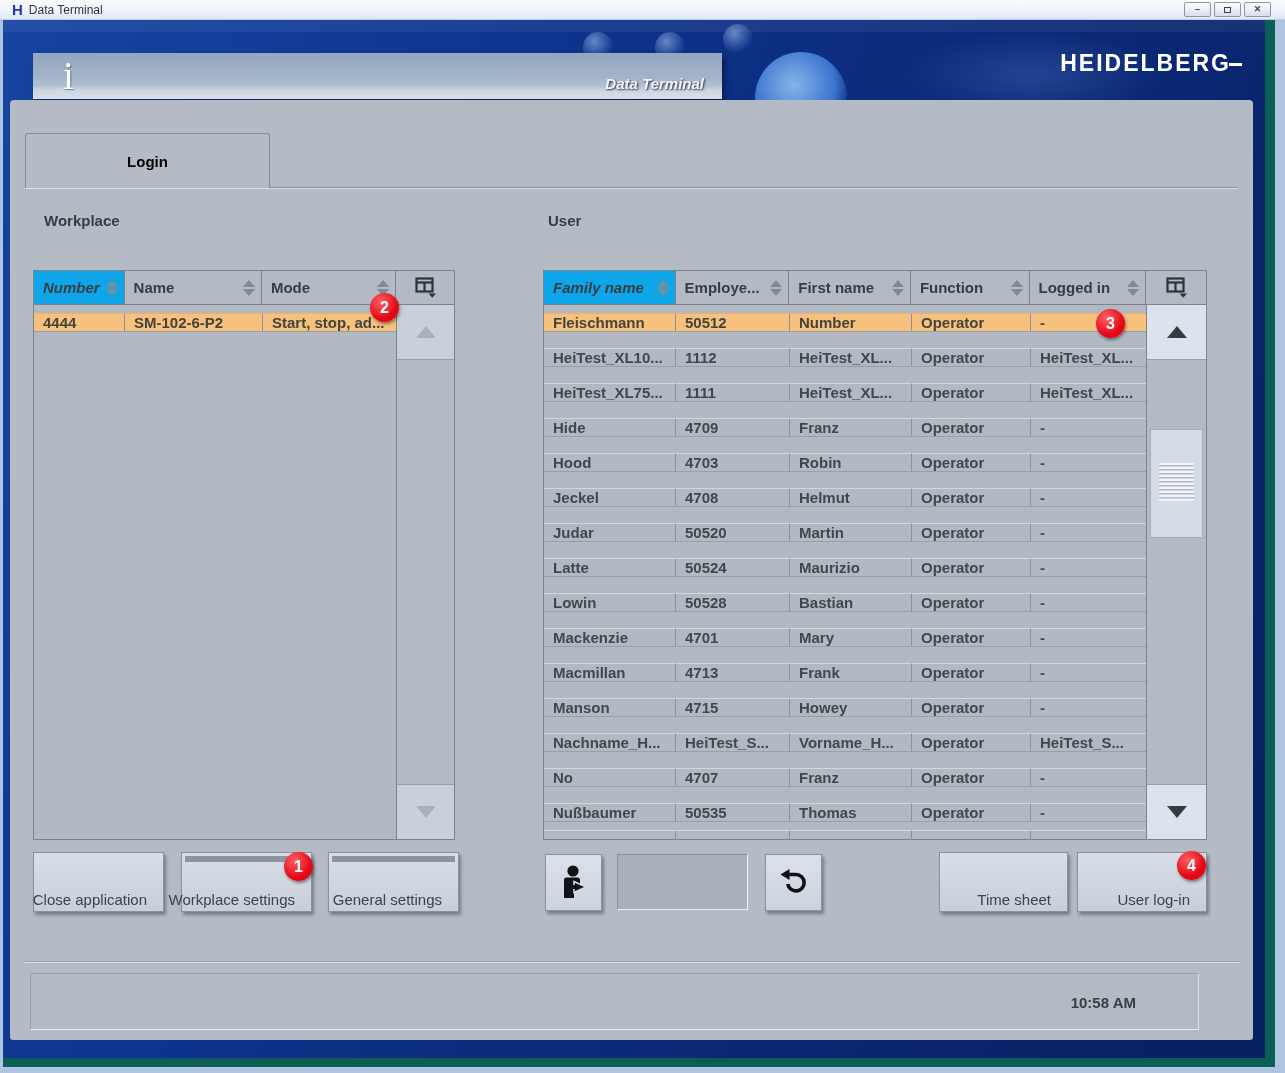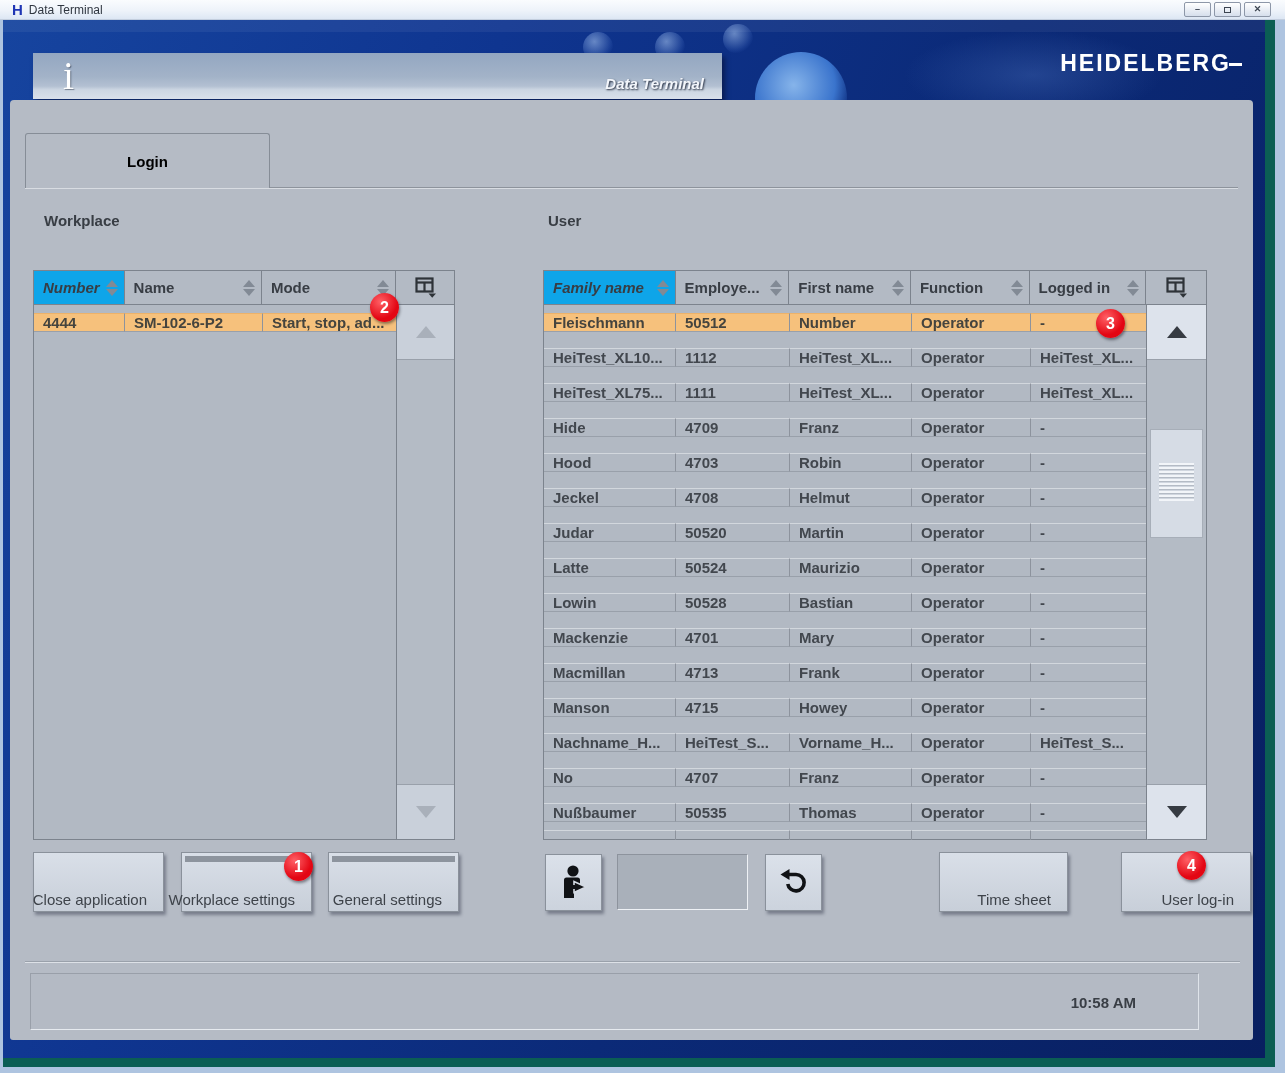--- a/index.html
+++ b/index.html
@@ -127,21 +127,21 @@
     background:linear-gradient(180deg,#d9dfe8,#c8cfd9); border:1px solid #8a919b;
     box-shadow:2px 3px 3px rgba(30,35,55,.4); display:flex; align-items:flex-end;
     justify-content:flex-end; padding:3px 16px; font-size:15px; color:#3e434a;
     white-space:nowrap; }
   .pushbtn.striped::before { content:""; position:absolute; top:3px; left:3px; right:3px;
     height:6px; background:#8d949e; }
   .b-close  { left:23px;  width:131px; }
   .b-wset   { left:171px; width:131px; }
   .b-gset   { left:318px; width:131px; }
   .b-time   { left:929px; width:129px; }
-  .b-ulogin { left:1067px; width:130px;margin-left:44px; }
+  .b-ulogin { left:1067px; width:130px; }
   .sqbtn { position:absolute; top:754px; width:57px; height:57px;
     background:linear-gradient(180deg,#dbe1ea,#ccd3dd); border:1px solid #8a919b;
     box-shadow:2px 3px 3px rgba(30,35,55,.4); display:flex; align-items:center;
     justify-content:center; }
   .b-usw  { left:535px; }
   .b-undo { left:755px; }
   .recess { position:absolute; left:607px; top:754px; width:131px; height:56px;
     background:#a9b0ba; border:1px solid #8d939d; border-right-color:#eef1f5;
     border-bottom-color:#eef1f5; }
 

